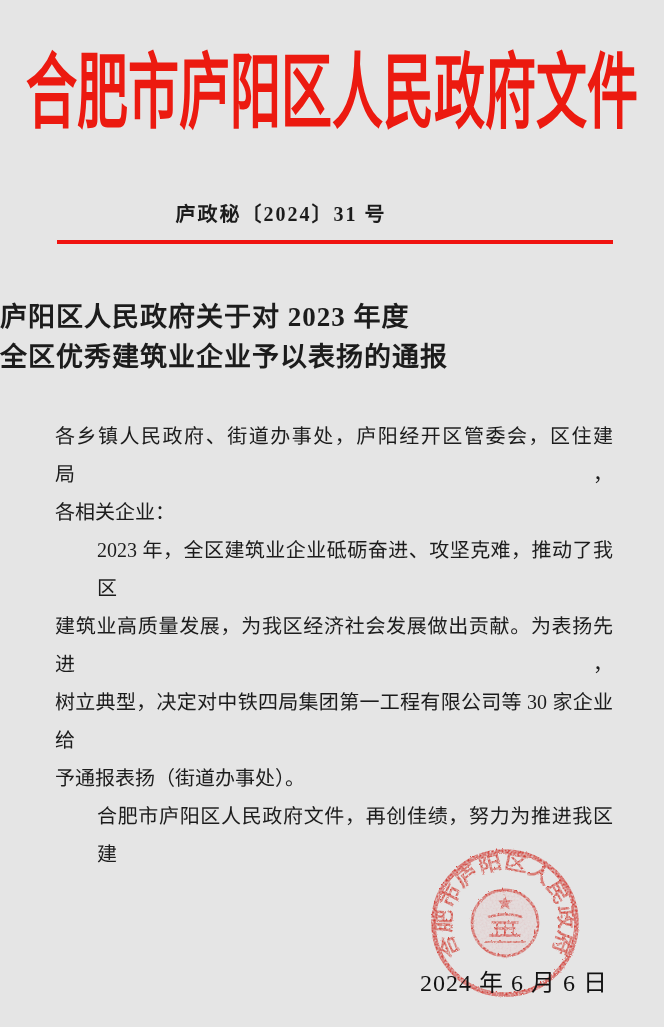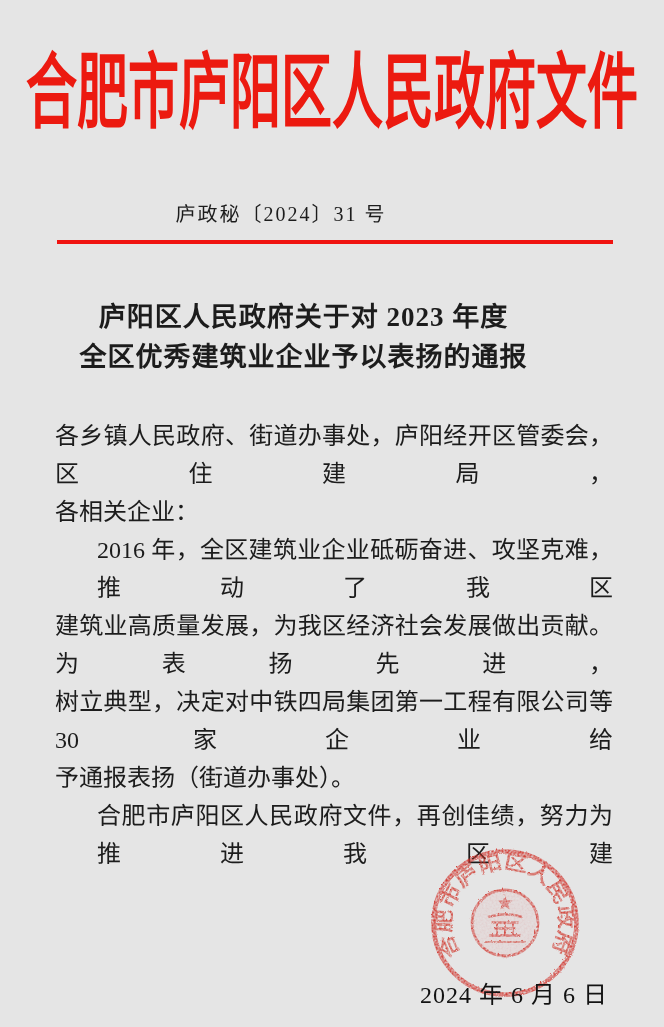--- a/index.html
+++ b/index.html
@@ -30,36 +30,36 @@
     white-space:nowrap;
     transform:scaleY(1.62);
     transform-origin:center center;
   }
   .doc-number{
     position:absolute;top:198px;left:0;width:562px;
     text-align:center;
     font-size:20px;
     letter-spacing:2px;
     color:var(--ink-black,#1c1c1c);
+    font-weight:bold;
   }
   .red-rule{
     position:absolute;top:240px;left:57px;width:556px;height:4px;
     background:var(--line-red,#f01310);
   }
   .doc-title{
-    position:absolute;top:297px;left:8px;width:591px;
-    text-align:center;
+    position:absolute;top:297px;left:0;width:591px;
     font-size:27px;
     font-weight:bold;
     line-height:40px;
     letter-spacing:1px;
   }
   .body-text{
     position:absolute;top:417px;left:55px;width:558px;
-    font-size:24px;
+    font-size:20px;
     line-height:38px;
   }
   .body-line{white-space:nowrap;}
   .body-line.full{
     white-space:normal;
     text-align:justify;
     text-align-last:justify;
   }
   .body-line.indent{padding-left:42px;}
   .attachment{
@@ -71,21 +71,20 @@
     position:absolute;left:428px;top:846px;width:154px;height:154px;
     color:var(--seal-red,#d0332a);
     z-index:1;
   }
   .date-line{
     position:absolute;top:963px;left:420px;
     font-size:24px;
     letter-spacing:1px;
     z-index:2;
     color:#121212;
-    margin-top:12px;
   }
 </style>
 </head>
 <body>
 
 <div class="page">
 
   <div class="masthead">
     <span class="masthead-text">合肥市庐阳区人民政府文件</span>
   </div>
@@ -95,21 +94,21 @@
   <div class="red-rule"></div>
 
   <div class="doc-title">
     <div>庐阳区人民政府关于对 2023 年度</div>
     <div>全区优秀建筑业企业予以表扬的通报</div>
   </div>
 
   <div class="body-text">
       <div class="body-line full">各乡镇人民政府、街道办事处，庐阳经开区管委会，区住建局，</div>
       <div class="body-line">各相关企业：</div>
-      <div class="body-line indent full">2016 年，全区建筑业企业砥砺奋进、攻坚克难，推动了我区</div>
+      <div class="body-line indent full">2023 年，全区建筑业企业砥砺奋进、攻坚克难，推动了我区</div>
       <div class="body-line full">建筑业高质量发展，为我区经济社会发展做出贡献。为表扬先进，</div>
       <div class="body-line full">树立典型，决定对中铁四局集团第一工程有限公司等 30 家企业给</div>
       <div class="body-line">予通报表扬（街道办事处）。</div>
       <div class="body-line indent full">合肥市庐阳区人民政府文件，再创佳绩，努力为推进我区建</div>
     </div>
 
 
   <svg class="seal" viewBox="0 0 154 154" aria-hidden="true">
     <defs>
       <filter id="stamp" x="-10%" y="-10%" width="120%" height="120%">

